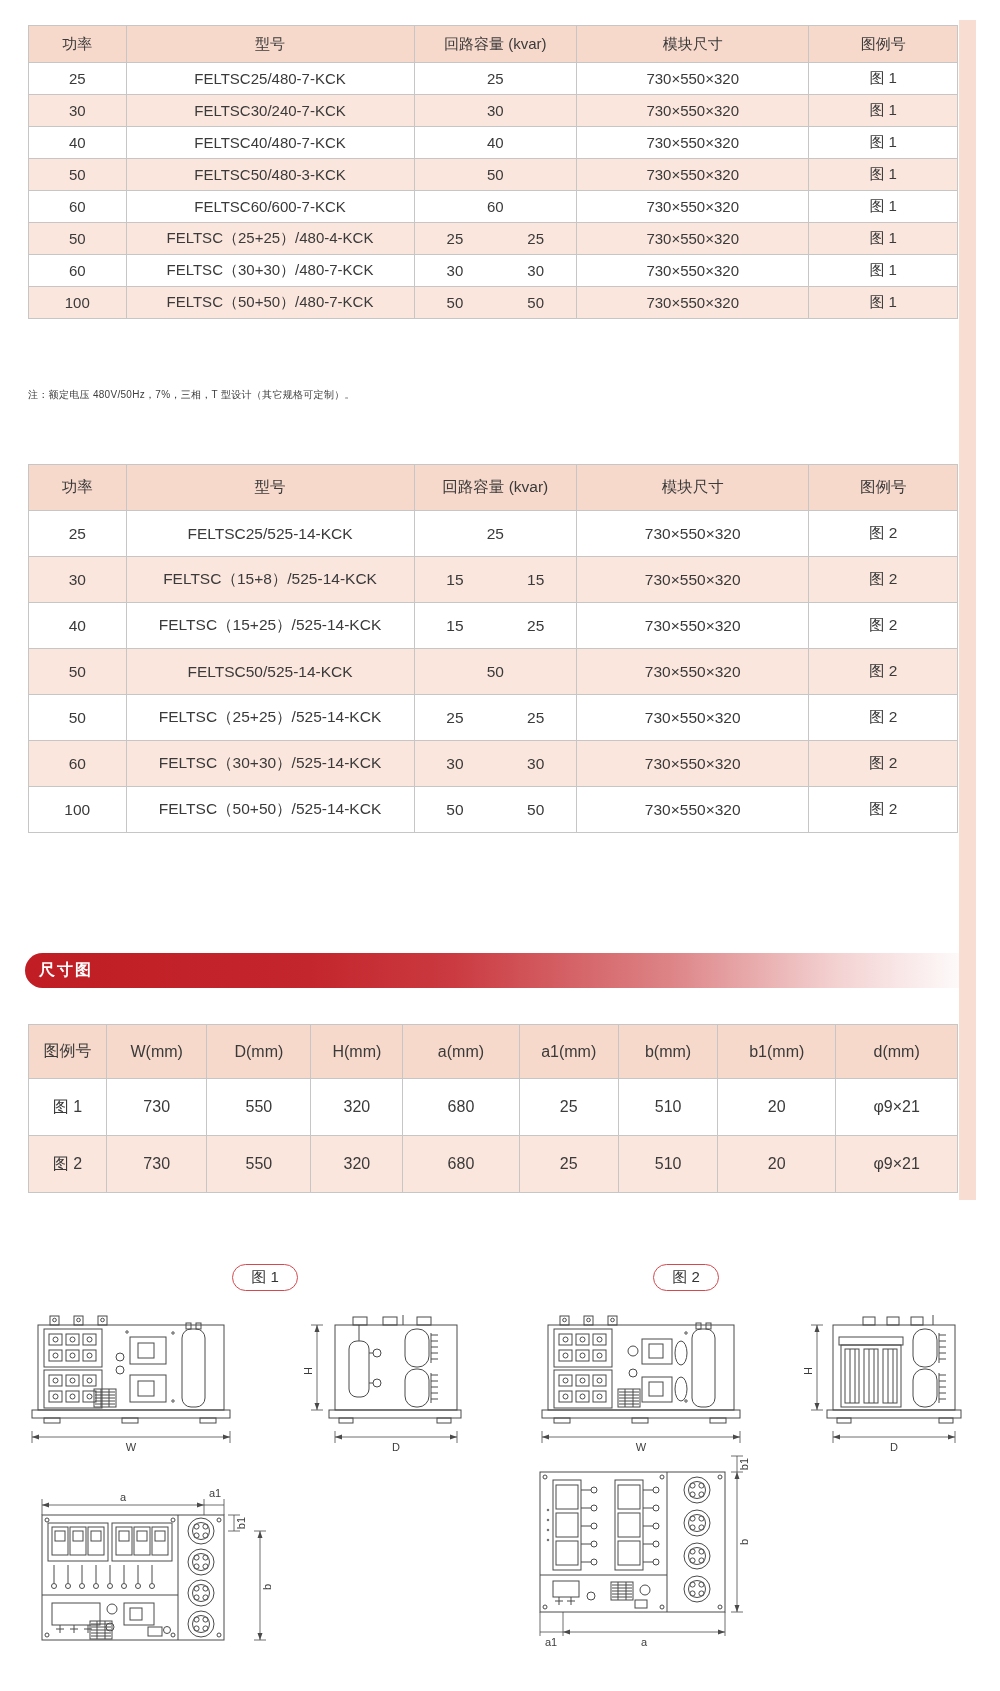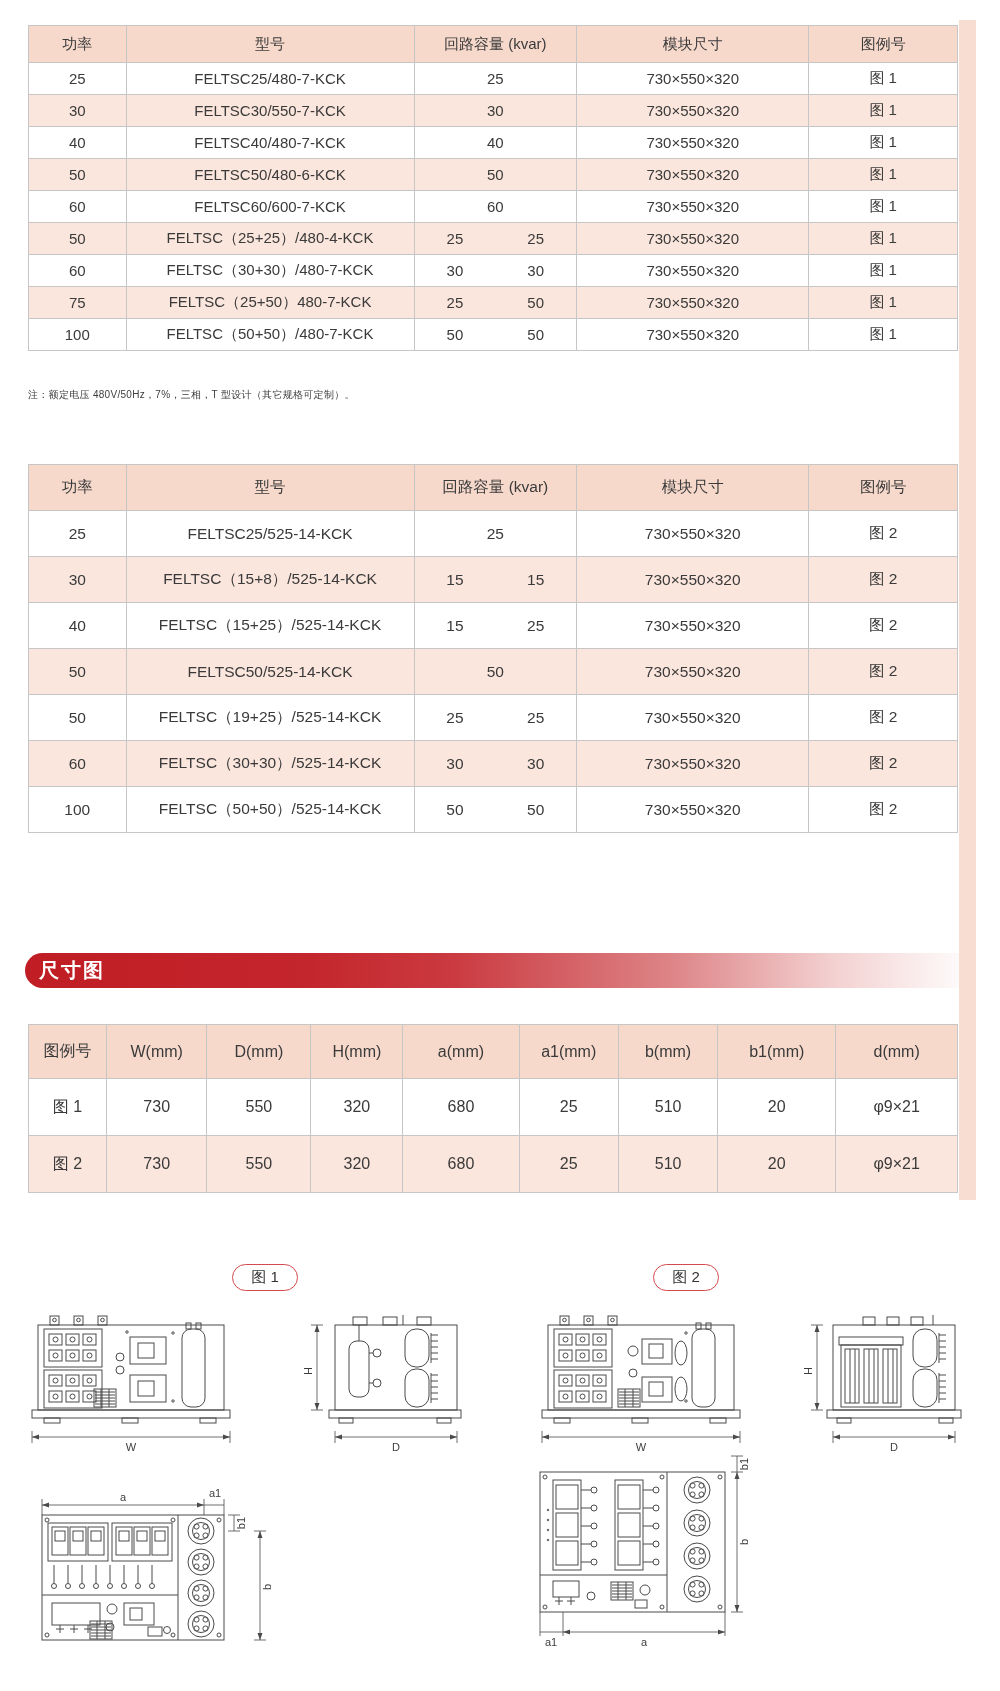--- a/index.html
+++ b/index.html
@@ -31,21 +31,21 @@
   .caps span { flex:1; text-align:center; }
 
   .note { position:absolute; left:28px; font-size:10px; color:#3d3d3d; letter-spacing:0.3px; }
   #note1 { top:388px; }
   #note2 { top:848px; }
 
   
   .banner { position:absolute; left:25px; top:953px; width:950px; height:35px; border-radius:18px;
     background:linear-gradient(90deg,#c01d24 0%,#c4262d 30%,#ca3a40 45%,#dd8487 68%,#f3d0d0 85%,#ffffff 100%);
     display:flex; align-items:center; }
-  .banner-title { color:#ffffff; font-size:20px; font-weight:bold; padding-left:14px; letter-spacing:2px; }
+  .banner-title { color:#ffffff; font-size:16px; font-weight:bold; padding-left:14px; letter-spacing:2px; }
 
   
   .pill { position:absolute; top:1264px; width:66px; height:27px; border:1.5px solid #d5494e; border-radius:14px;
     display:flex; align-items:center; justify-content:center; font-size:15px; color:#333; background:#fff; }
   #pill1 { left:232px; }
   #pill2 { left:653px; }
 
   
   #edge-strip { position:absolute; left:959px; top:20px; width:17px; height:1180px; background:#f8ddd2; }
 
@@ -86,21 +86,21 @@
           <td>
             <div class="caps">
               <span>25</span>
             </div>
           </td>
           <td>730×550×320</td>
           <td>图 1</td>
         </tr>
         <tr>
           <td>30</td>
-          <td>FELTSC30/550-7-KCK</td>
+          <td>FELTSC30/240-7-KCK</td>
           <td>
             <div class="caps">
               <span>30</span>
             </div>
           </td>
           <td>730×550×320</td>
           <td>图 1</td>
         </tr>
         <tr>
           <td>40</td>
@@ -108,21 +108,21 @@
           <td>
             <div class="caps">
               <span>40</span>
             </div>
           </td>
           <td>730×550×320</td>
           <td>图 1</td>
         </tr>
         <tr>
           <td>50</td>
-          <td>FELTSC50/480-6-KCK</td>
+          <td>FELTSC50/480-3-KCK</td>
           <td>
             <div class="caps">
               <span>50</span>
             </div>
           </td>
           <td>730×550×320</td>
           <td>图 1</td>
         </tr>
         <tr>
           <td>60</td>
@@ -147,32 +147,20 @@
           <td>730×550×320</td>
           <td>图 1</td>
         </tr>
         <tr>
           <td>60</td>
           <td>FELTSC（30+30）/480-7-KCK</td>
           <td>
             <div class="caps">
               <span>30</span>
               <span>30</span>
-            </div>
-          </td>
-          <td>730×550×320</td>
-          <td>图 1</td>
-        </tr>
-        <tr>
-          <td>75</td>
-          <td>FELTSC（25+50）480-7-KCK</td>
-          <td>
-            <div class="caps">
-              <span>25</span>
-              <span>50</span>
             </div>
           </td>
           <td>730×550×320</td>
           <td>图 1</td>
         </tr>
         <tr>
           <td>100</td>
           <td>FELTSC（50+50）/480-7-KCK</td>
           <td>
             <div class="caps">
@@ -247,21 +235,21 @@
           <td>
             <div class="caps">
               <span>50</span>
             </div>
           </td>
           <td>730×550×320</td>
           <td>图 2</td>
         </tr>
         <tr>
           <td>50</td>
-          <td>FELTSC（19+25）/525-14-KCK</td>
+          <td>FELTSC（25+25）/525-14-KCK</td>
           <td>
             <div class="caps">
               <span>25</span>
               <span>25</span>
             </div>
           </td>
           <td>730×550×320</td>
           <td>图 2</td>
         </tr>
         <tr>

